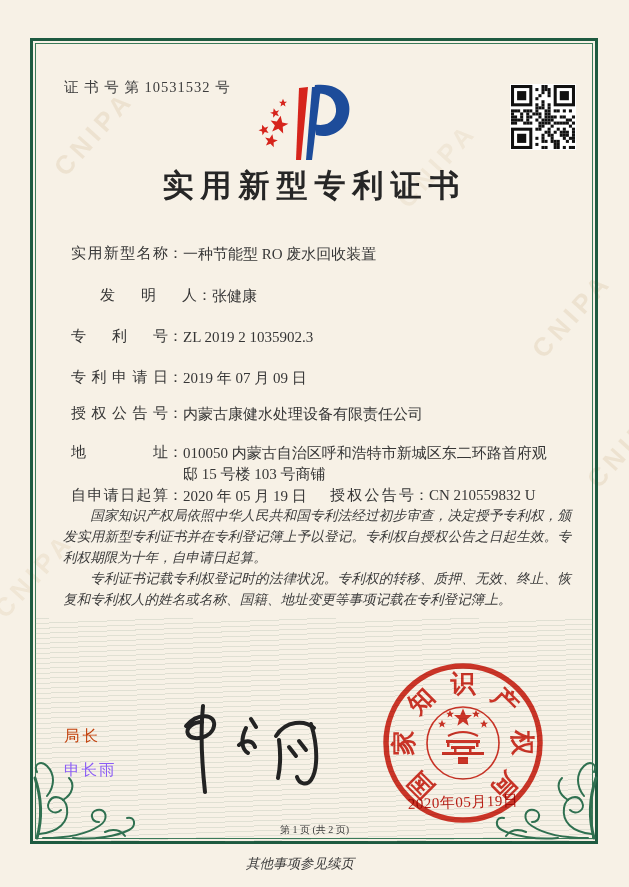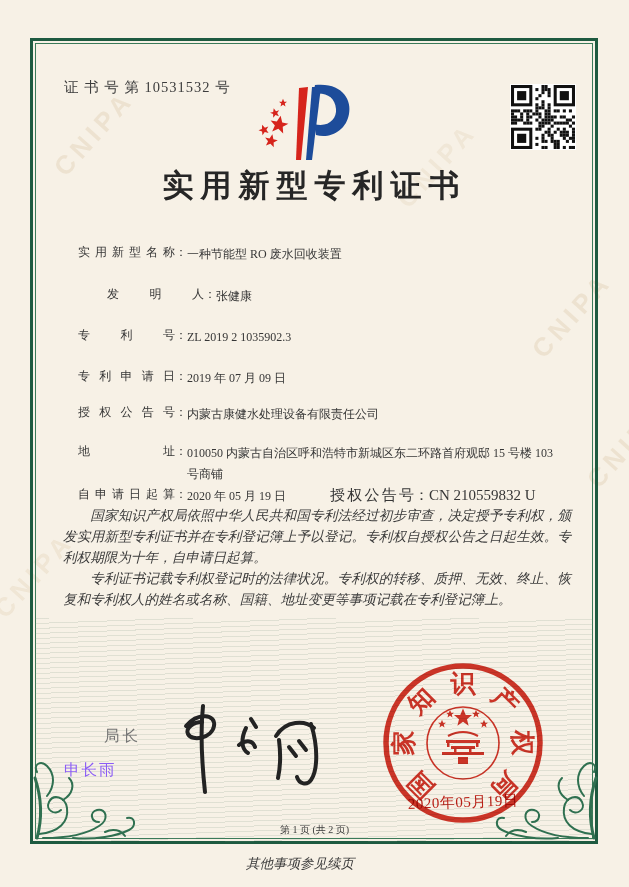--- a/index.html
+++ b/index.html
@@ -47,41 +47,41 @@
 
   .logo{position:absolute;left:252px;top:80px;width:102px;height:88px;}
   .qr{position:absolute;left:510px;top:84px;width:64px;height:64px;background:#fff;padding:1px;}
 
   .title{
     position:absolute;left:0;top:165px;width:629px;
     text-align:center;font-size:31px;font-weight:bold;
     letter-spacing:7px;color:#262626;
   }
 
-  .row{position:absolute;left:78px;font-size:12px;color:#363636;}
+  .row{position:absolute;left:71px;font-size:15px;color:#363636;}
   .row .lab{
     display:inline-block;width:97px;
     text-align:justify;text-align-last:justify;
     vertical-align:top;color:#363636;
   }
   .row .col{vertical-align:top;}
   .row .val{display:inline-block;vertical-align:top;max-width:380px;line-height:21px;}
   .r-name{top:244px;} .r-inv{top:286px;margin-left:29px;} .r-pno{top:327px;} .r-fil{top:368px;}
   .r-pat{top:404px;} .r-addr{top:443px;} .r-gd{top:486px;}
   .r-gn{position:absolute;left:330px;top:486px;font-size:15px;color:#363636;}
   .r-gn .lab{display:inline-block;width:84px;text-align:justify;text-align-last:justify;}
 
   .paras{
     position:absolute;left:63px;top:505px;width:508px;
     font-size:13.6px;line-height:21px;color:#3b3b3b;
     font-style:italic;text-align:justify;
   }
   .paras p{margin:0;text-indent:2em;}
 
-  .director-title{position:absolute;left:64px;top:726px;font-size:15.5px;letter-spacing:3px;color:#737373;margin-left:40px;}
+  .director-title{position:absolute;left:64px;top:726px;font-size:15.5px;letter-spacing:3px;color:#c2410c;}
   .director-name{position:absolute;left:64px;top:760px;font-size:15.5px;letter-spacing:2px;color:#8b5cf6;}
 
   .signature{position:absolute;left:158px;top:694px;width:190px;height:108px;}
   .signature path{stroke:#232323;stroke-width:4;fill:none;stroke-linecap:round;stroke-linejoin:round;}
 
   .seal{position:absolute;left:378px;top:658px;width:170px;height:170px;mix-blend-mode:multiply;opacity:.93;}
   .seal .seal-char{font-size:25px;font-weight:bold;fill:#cf271a;text-anchor:middle;dominant-baseline:middle;
       font-family:"Liberation Serif","DejaVu Serif",serif;}
   .seal-date{
     position:absolute;left:378px;top:793px;width:170px;text-align:center;

